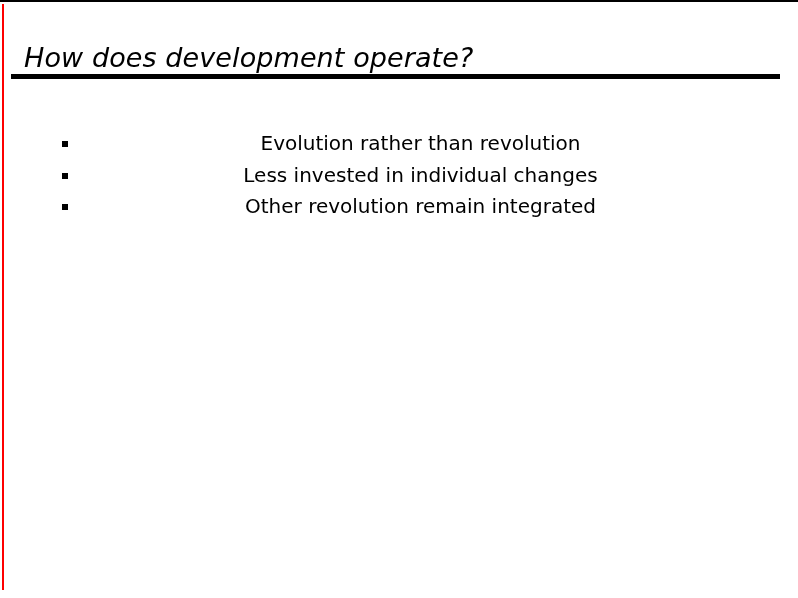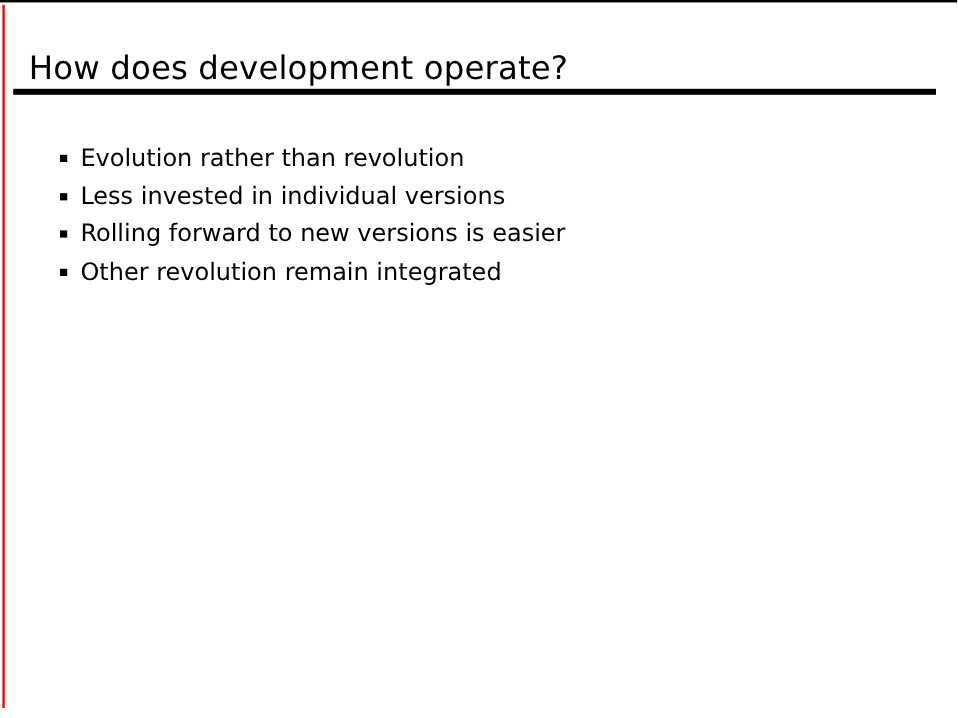--- a/index.html
+++ b/index.html
@@ -39,38 +39,40 @@
     position: absolute;
     left: 24px;
     top: 41px;
     width: 740px;
     font-size: 27px;
     line-height: 33px;
     font-weight: 400;
     color: #000000;
     letter-spacing: 0.1px;
     white-space: nowrap;
+    font-style: italic;
   }
   
   .title-rule {
     position: absolute;
     left: 11px;
     top: 74px;
     width: 769px;
     height: 5px;
     background: #000000;
   }
   .bullet-list {
     position: absolute;
     left: 46px;
     top: 112px;
     width: 700px;
     list-style: none;
-    margin: 4px;
+    margin: 16px;
     padding: 0;
+    text-align: center;
   }
   .bullet-item {
     position: relative;
     padding-left: 17px;
     font-size: 20px;
     line-height: 31.5px;
     color: #000000;
     white-space: nowrap;
   }
   .bullet-marker {
@@ -98,25 +100,24 @@
 
   <div class="title-rule"></div>
 
   <ul class="bullet-list">
     <li class="bullet-item">
       <span class="bullet-marker"></span>
       <span class="bullet-text">Evolution rather than revolution</span>
     </li>
     <li class="bullet-item">
       <span class="bullet-marker"></span>
-      <span class="bullet-text">Less invested in individual versions</span>
+      <span class="bullet-text">Less invested in individual changes</span>
     </li>
     <li class="bullet-item">
       <span class="bullet-marker"></span>
-      <span class="bullet-text">Rolling forward to new versions is easier</span>
     </li>
     <li class="bullet-item">
       <span class="bullet-marker"></span>
       <span class="bullet-text">Other revolution remain integrated</span>
     </li>
   </ul>
 
 </div>
 
 </body></html>

